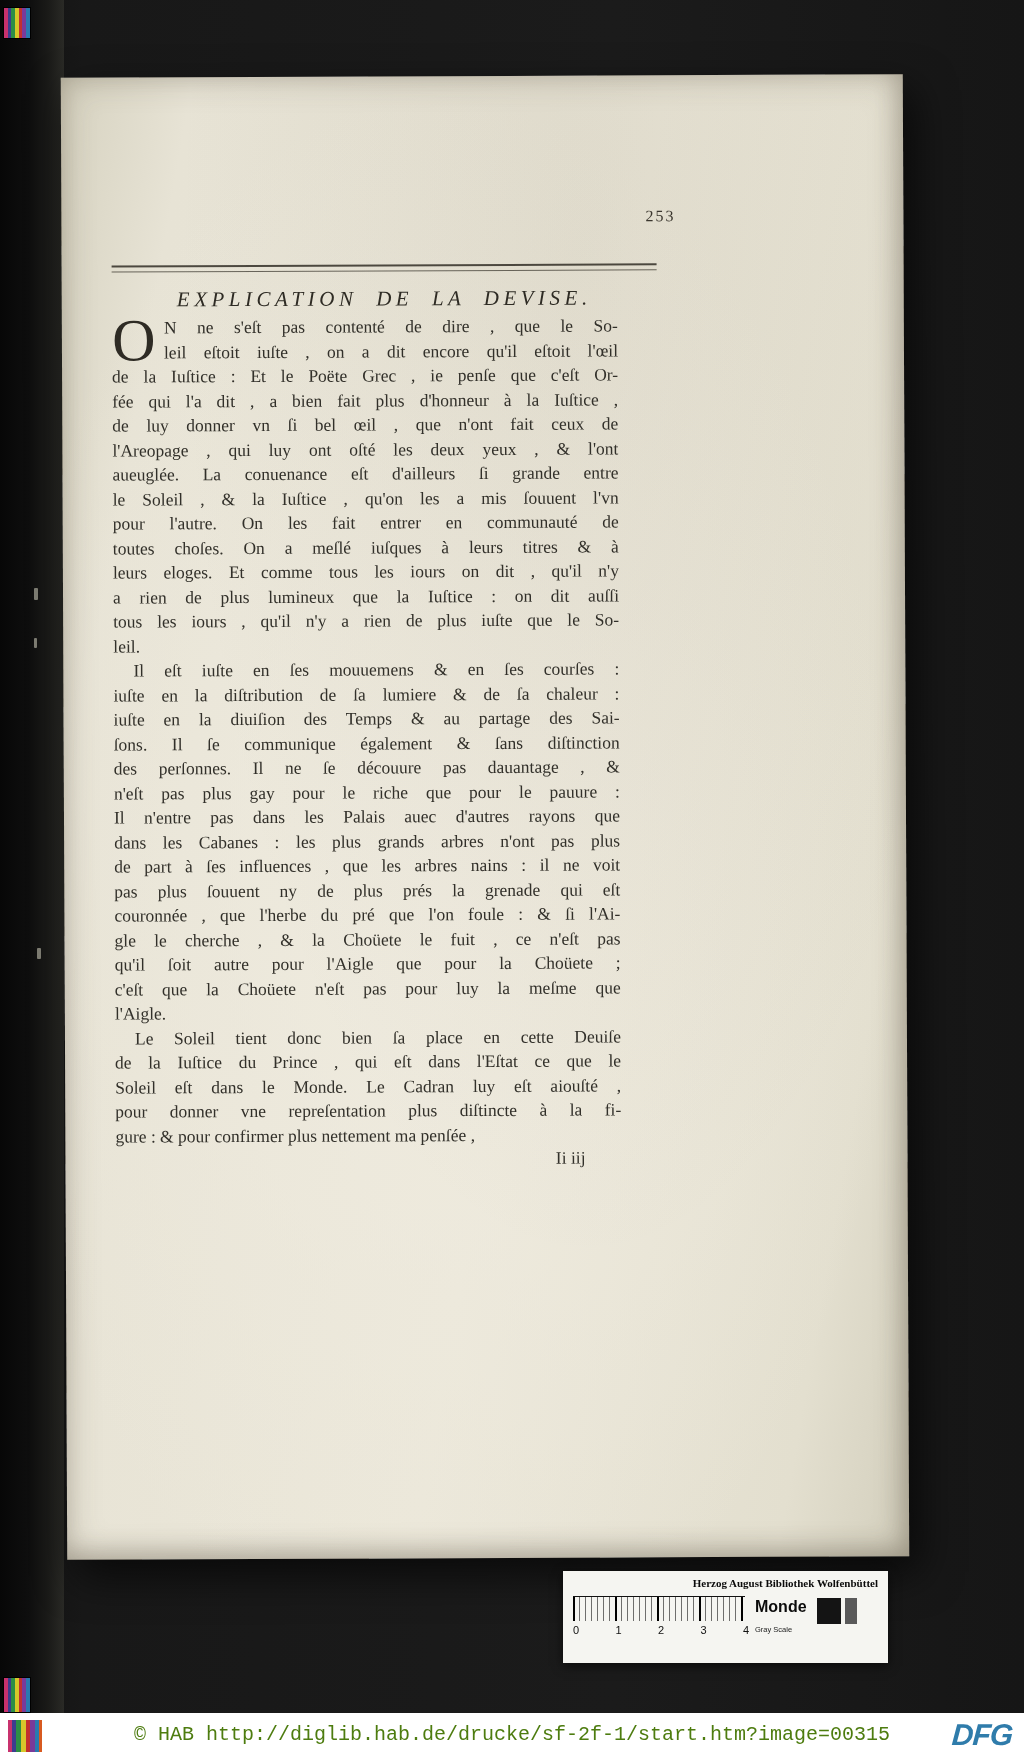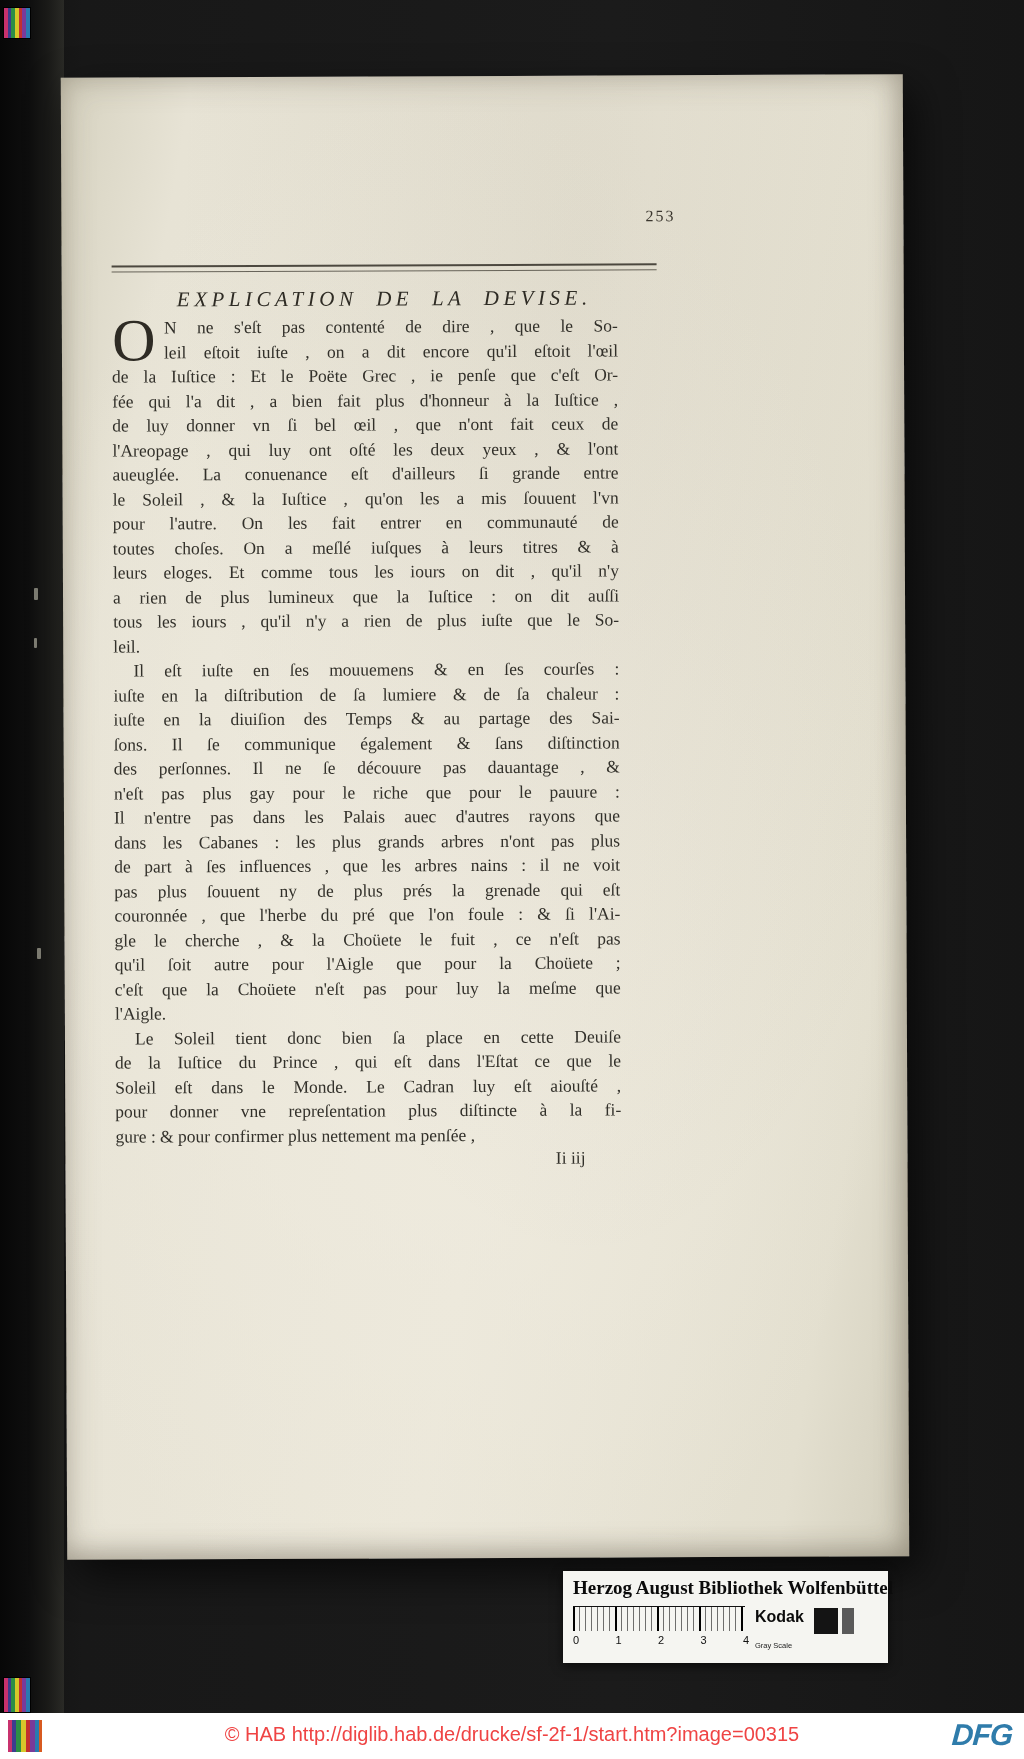--- a/index.html
+++ b/index.html
@@ -73,53 +73,53 @@
     text-align:right;padding-right:36px;box-sizing:border-box;
     font-size:17.5px;color:#32302a;
   }
   
   .kodak-card{
     position:absolute;left:563px;top:1571px;width:325px;height:92px;
     background:#f5f5f1;box-shadow:0 3px 10px rgba(0,0,0,0.6);
     box-sizing:border-box;padding:6px 10px 4px 10px;
     font-family:"Liberation Serif","DejaVu Serif",serif;
   }
-  .kc-title{font-weight:bold;font-size:19px;text-align:right;color:#0b0b0b;white-space:nowrap;}
+  .kc-title{font-weight:bold;font-size:11px;text-align:right;color:#0b0b0b;white-space:nowrap;}
   .kc-mid{display:flex;align-items:flex-start;margin-top:7px;gap:10px;}
   .kc-left{width:172px;}
   .kc-ruler{
     width:172px;height:24px;
     background-image:
       repeating-linear-gradient(90deg,#000 0 2px,rgba(0,0,0,0) 2px 42px),
       repeating-linear-gradient(90deg,rgba(0,0,0,0.55) 0 1px,rgba(0,0,0,0) 1px 6px);
     border-top:1px solid #111;
   }
   .kc-nums{
     width:176px;display:flex;justify-content:space-between;
     font-family:"Liberation Sans","DejaVu Sans",sans-serif;
     font-size:11px;color:#111;margin-top:3px;
   }
   .kc-brand{padding-top:2px;}
   .kc-kodak{font-family:"Liberation Sans","DejaVu Sans",sans-serif;font-weight:bold;font-size:16px;color:#0b0b0b;}
-  .kc-gs{font-family:"Liberation Sans","DejaVu Sans",sans-serif;font-size:7.5px;color:#222;margin-top:15px;}
+  .kc-gs{font-family:"Liberation Sans","DejaVu Sans",sans-serif;font-size:7.5px;color:#222;margin-top:9px;}
   .kc-patches{display:flex;gap:4px;padding-top:2px;}
   .patch-dark{width:24px;height:26px;background:#141414;}
   .patch-mid{width:12px;height:26px;background:#5a5a5a;}
   
   .footer{
     position:absolute;left:0;bottom:0;width:1024px;height:46px;background:#ffffff;
   }
   .footer-barcode{
     position:absolute;left:8px;top:7px;width:34px;height:32px;
     background:linear-gradient(90deg,#c8326e 0 12%,#3d3d8f 12% 25%,#2e8f45 25% 38%,#d8c82a 38% 52%,#c23030 52% 65%,#7a3a9a 65% 78%,#2a7ab0 78% 90%,#d85a20 90% 100%);
   }
   .footer-text{
     position:absolute;left:0;right:0;top:10px;text-align:center;
-    font-family:Liberation Sans, sans-serif;
-    font-size:20px;color:#ef4444;
+    font-family:Liberation Mono, monospace;
+    font-size:20px;color:#4d7c0f;
   }
   .dfg{
     position:absolute;right:12px;top:5px;
     font-family:"Liberation Sans","DejaVu Sans",sans-serif;
     font-weight:bold;font-style:italic;font-size:30px;letter-spacing:-1px;
     color:#2f7cab;transform:skewX(-4deg);
   }
 </style>
 </head>
 <body>
@@ -190,21 +190,21 @@
         <div class="kc-ruler"></div>
         <div class="kc-nums">
           <span>0</span>
           <span>1</span>
           <span>2</span>
           <span>3</span>
           <span>4</span>
         </div>
       </div>
       <div class="kc-brand">
-        <div class="kc-kodak">Kodak</div>
+        <div class="kc-kodak">Monde</div>
         <div class="kc-gs">Gray Scale</div>
       </div>
       <div class="kc-patches">
         <div class="patch-dark"></div>
         <div class="patch-mid"></div>
       </div>
     </div>
   </div>
 
   <div class="footer">

